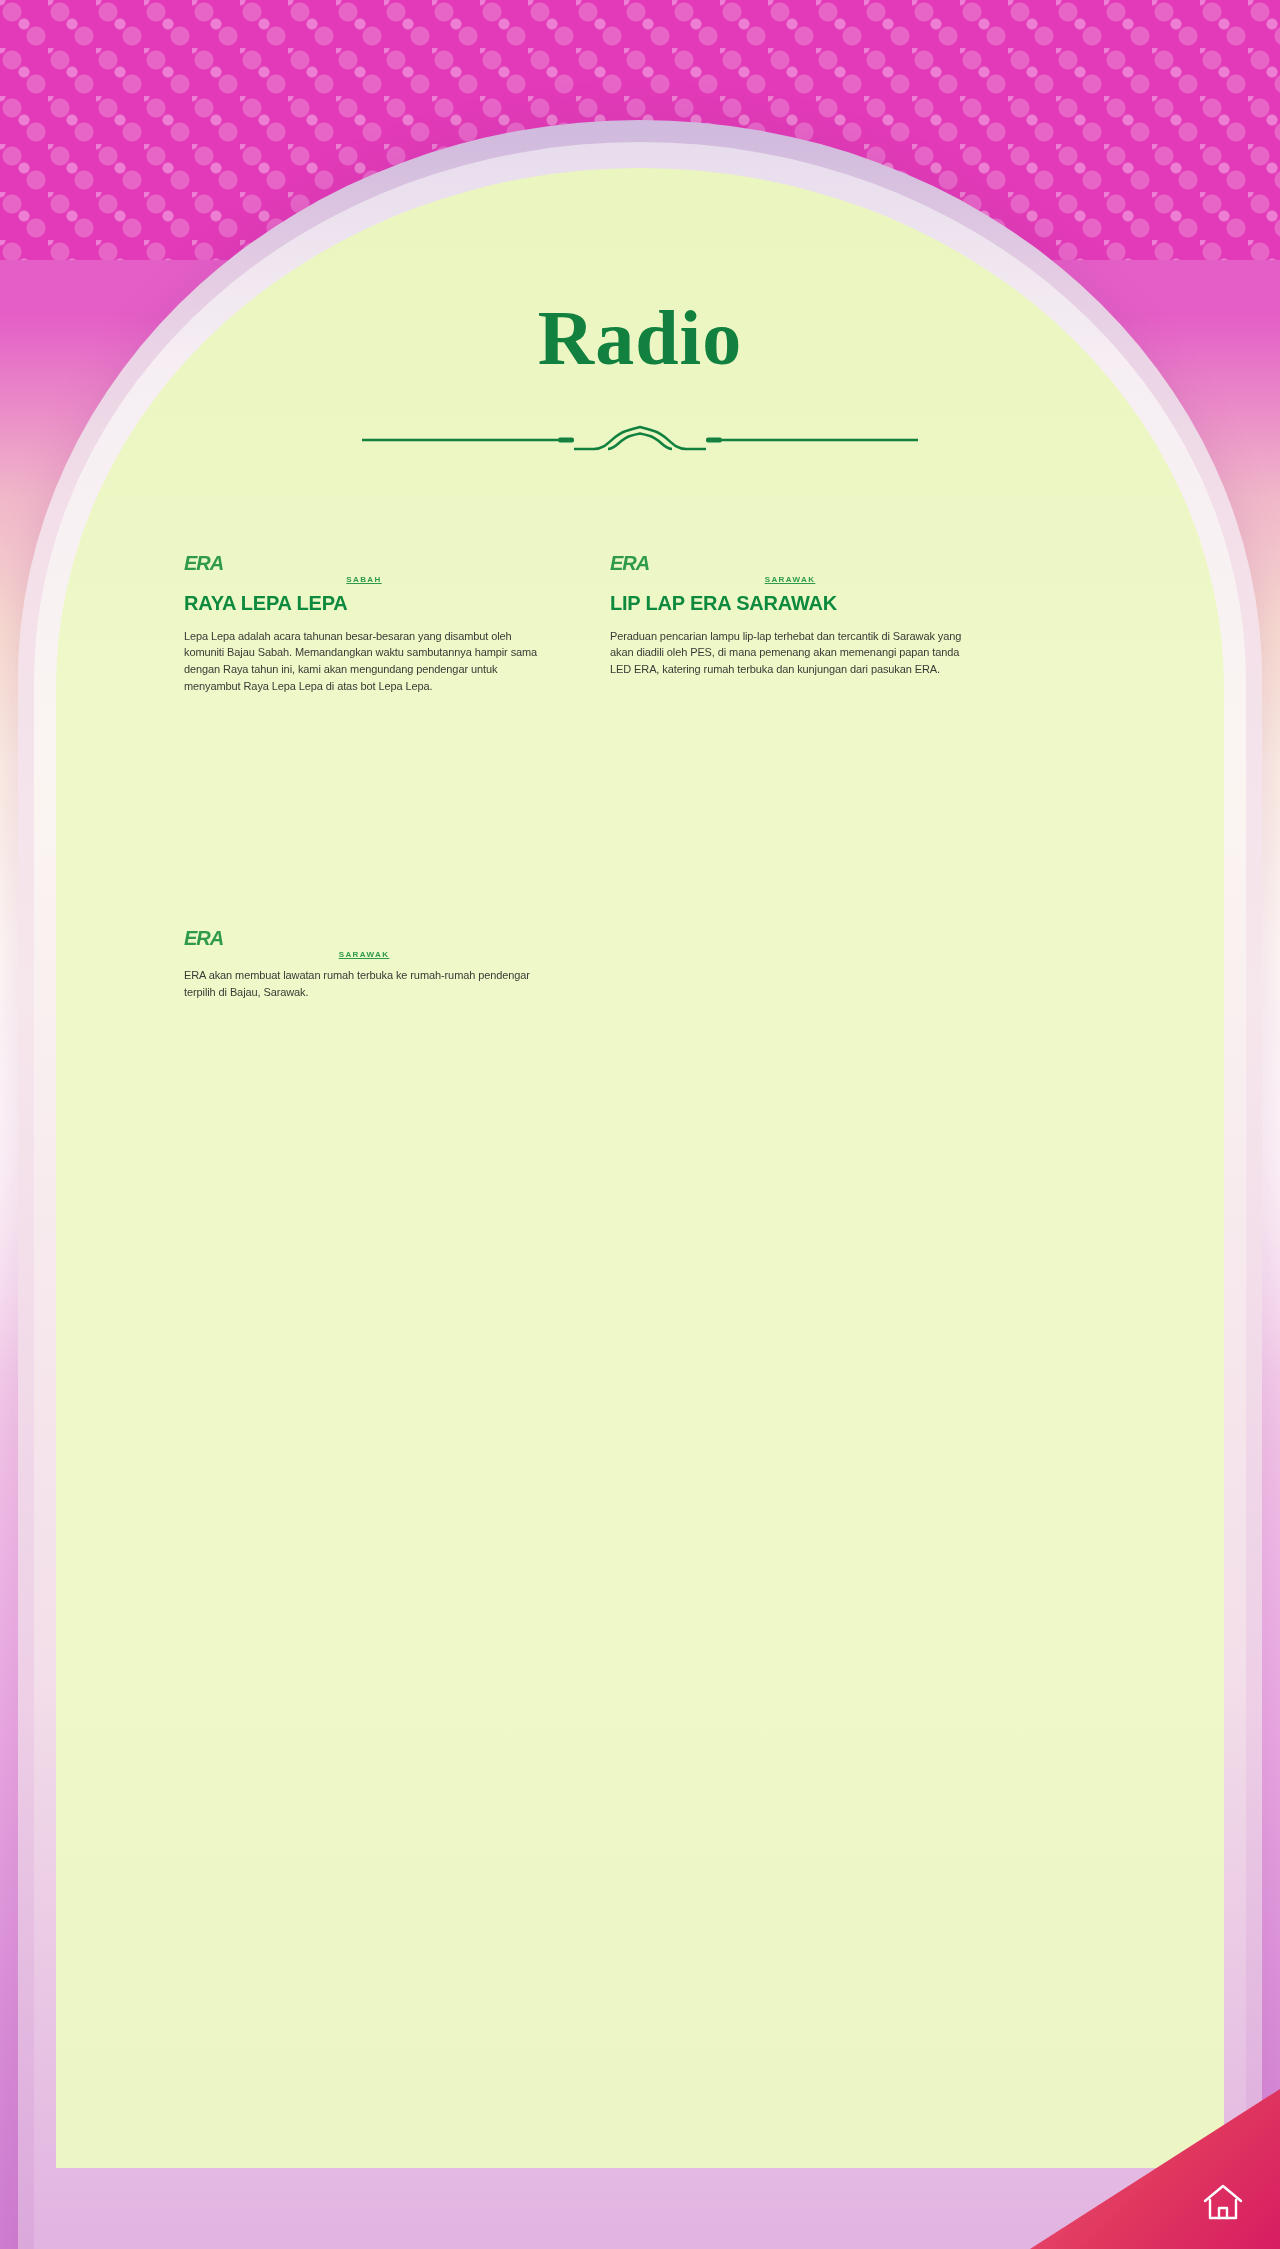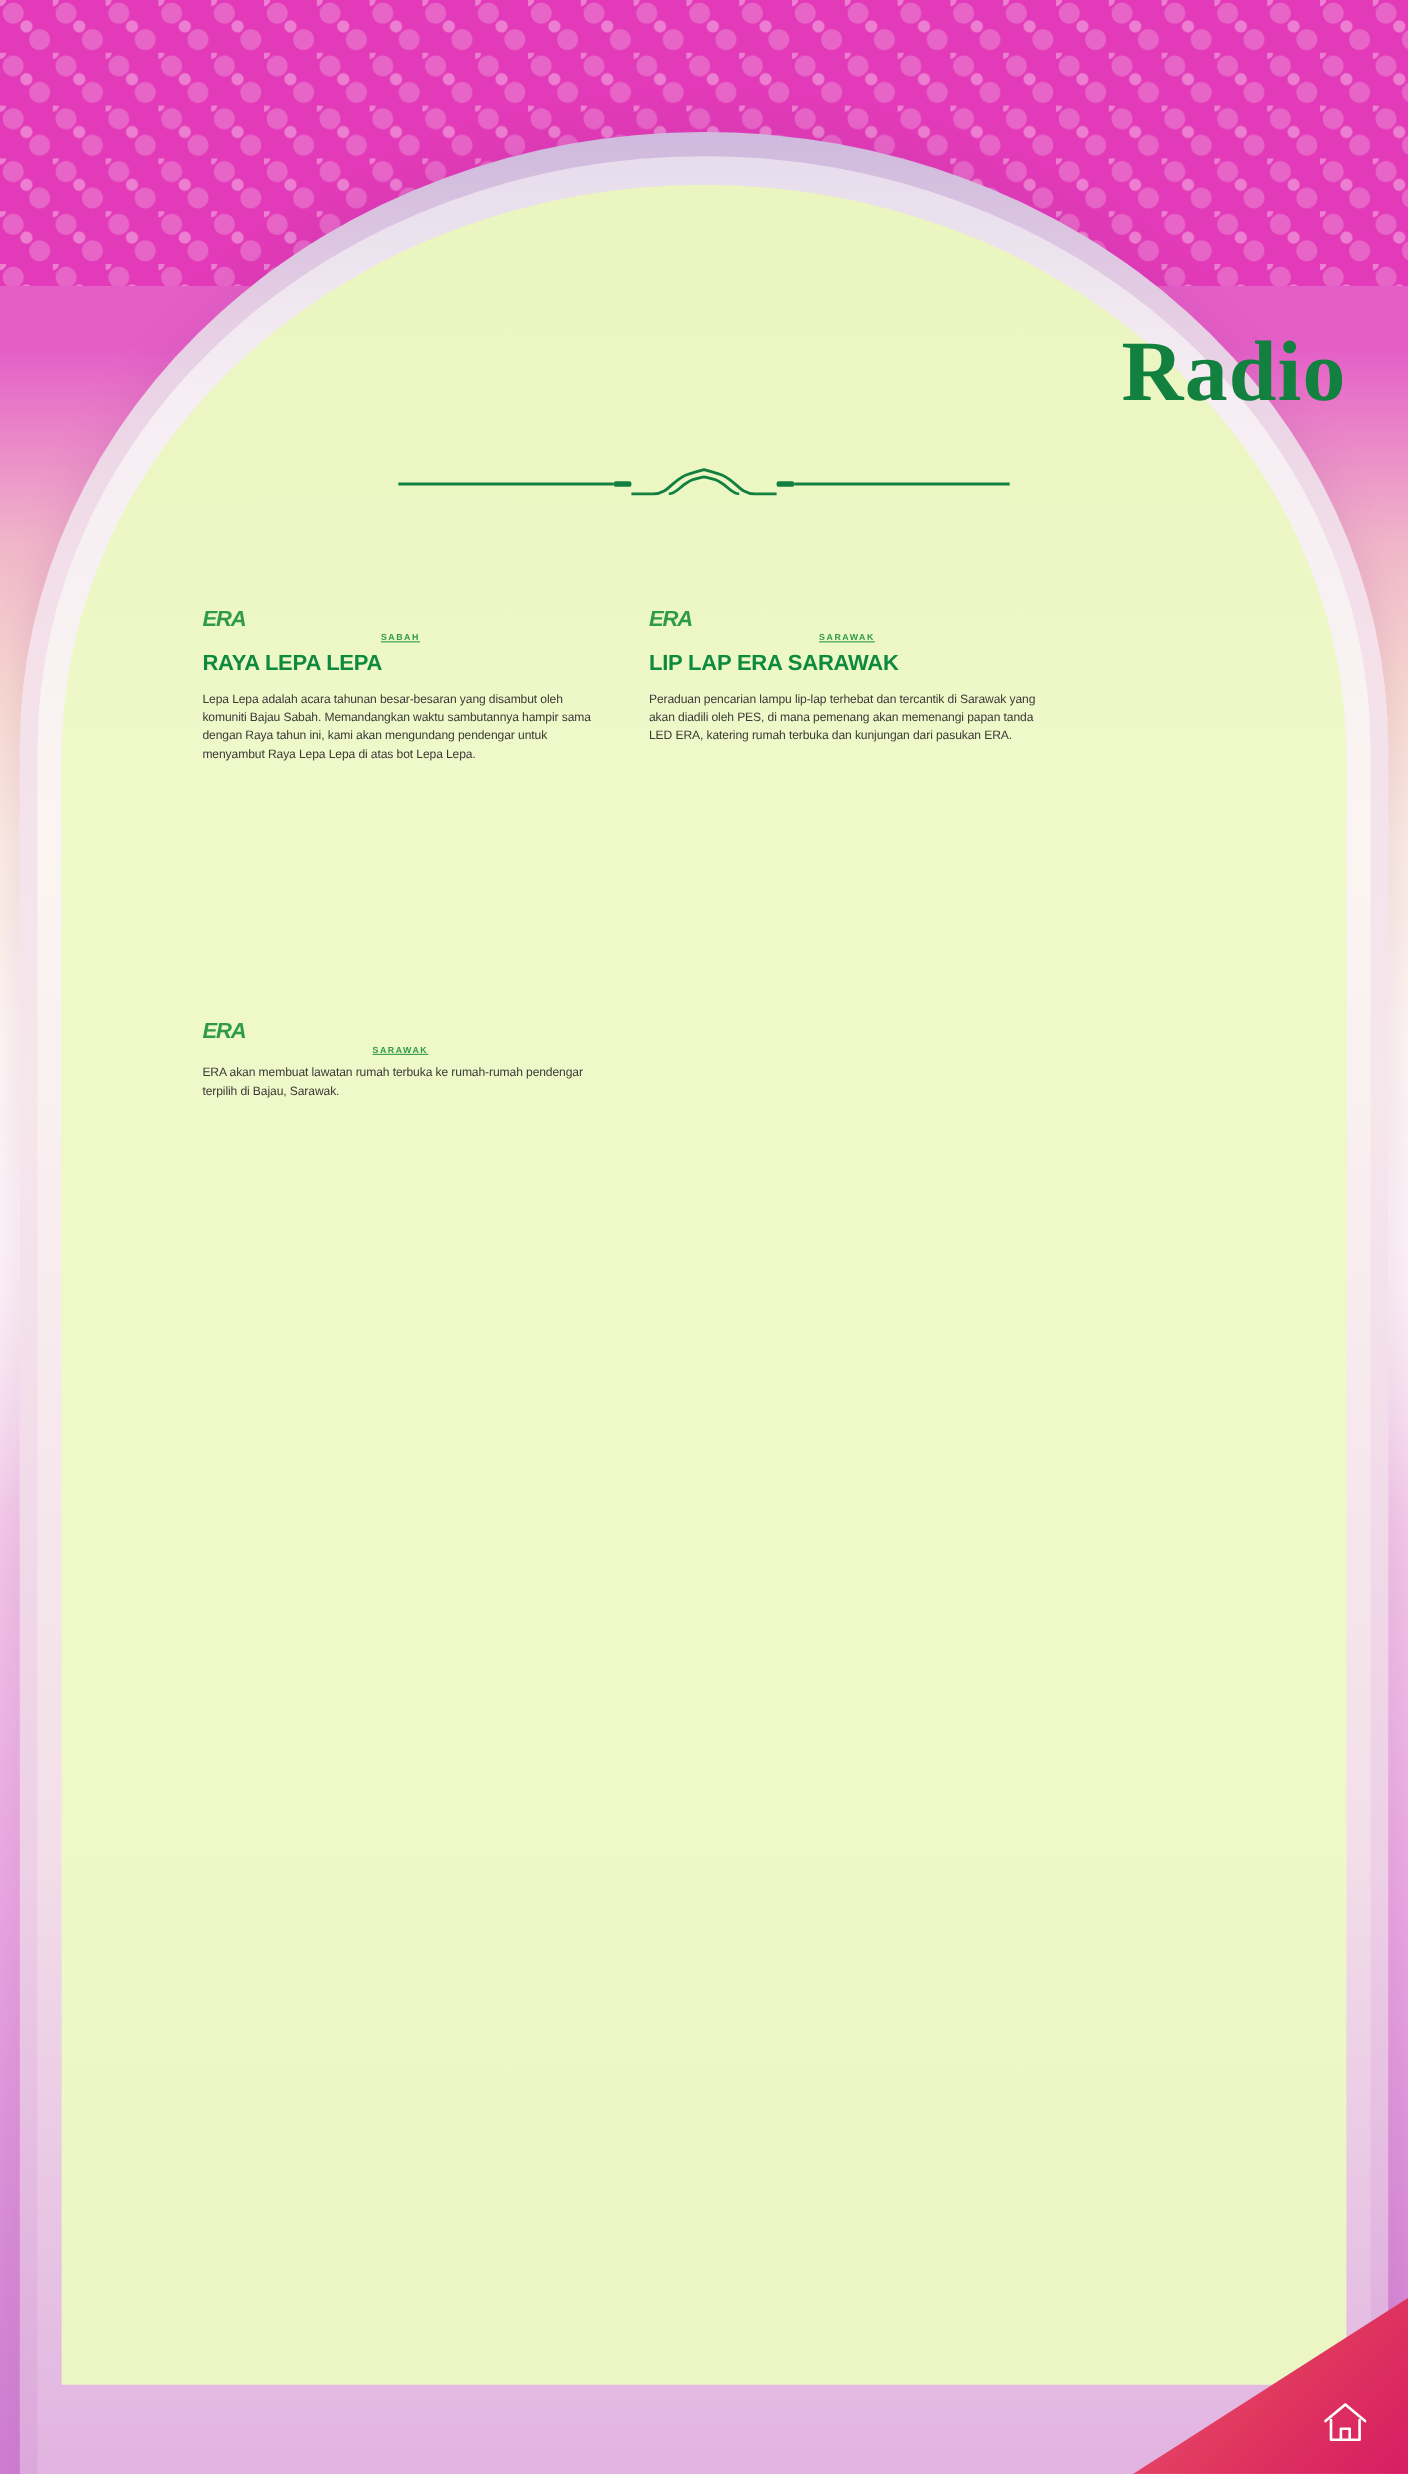--- a/index.html
+++ b/index.html
@@ -93,21 +93,21 @@
     top: 168px;
     width: 1168px;
     height: 2000px;
   }
 
   .page-title {
     position: absolute;
     top: 125px;
     left: 0;
     width: 100%;
-    text-align: right;
+    text-align: center;
     font-family: "Liberation Serif", serif;
     font-weight: bold;
     font-size: 78px;
     letter-spacing: 1px;
     color: #12813f;
   }
 
   .divider {
     position: absolute;
     top: 255px;
@@ -118,21 +118,21 @@
   }
 
   .cards {
     position: absolute;
     top: 385px;
     left: 128px;
     width: 920px;
   }
   .card-row {
     display: flex;
-    gap: 46px;
+    gap: 66px;
   }
   .card {
     width: 360px;
     margin-bottom: 62px;
   }
   .card-logo {
     height: 26px;
     margin-bottom: 13px;
     position: relative;
   }

